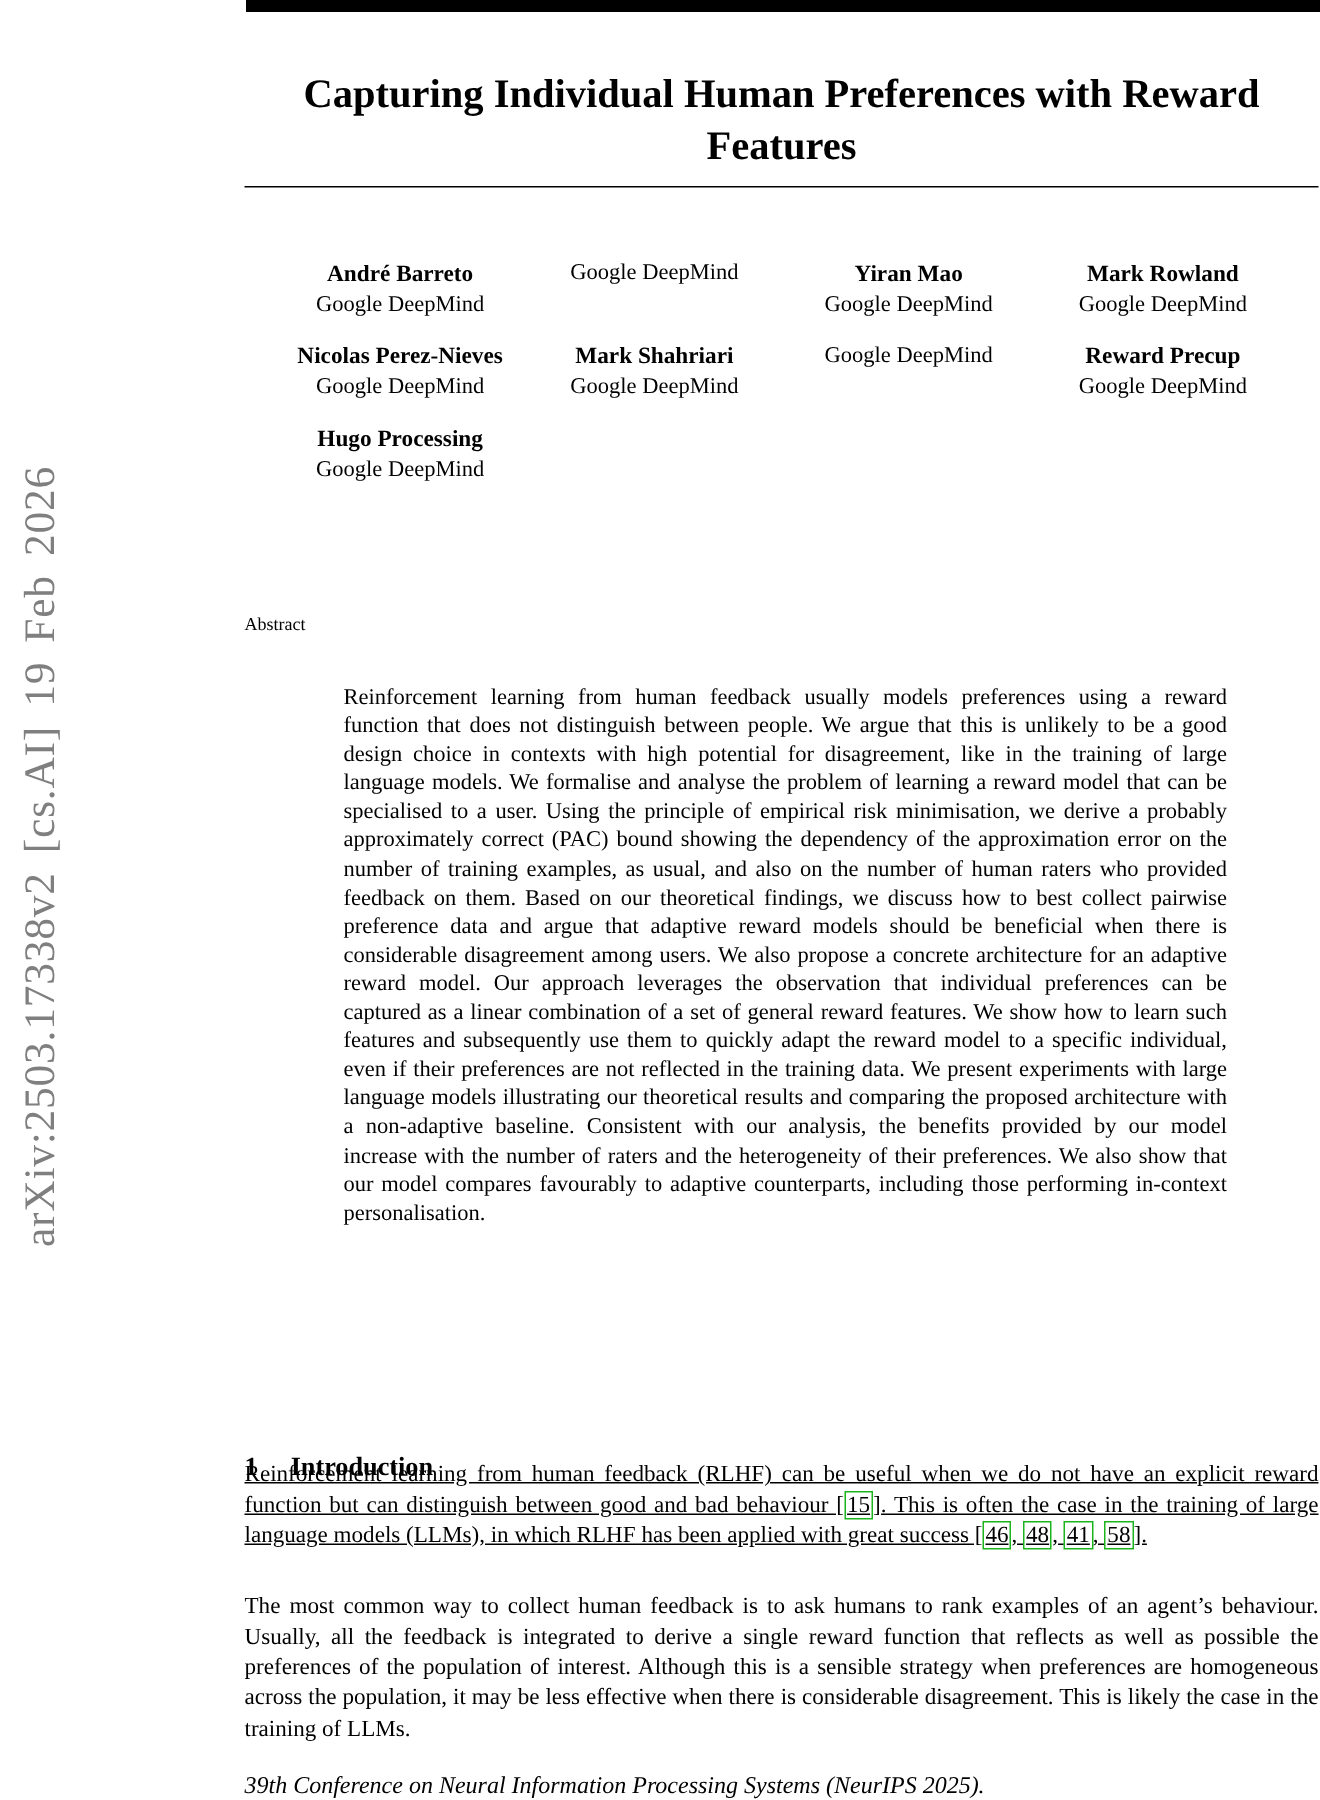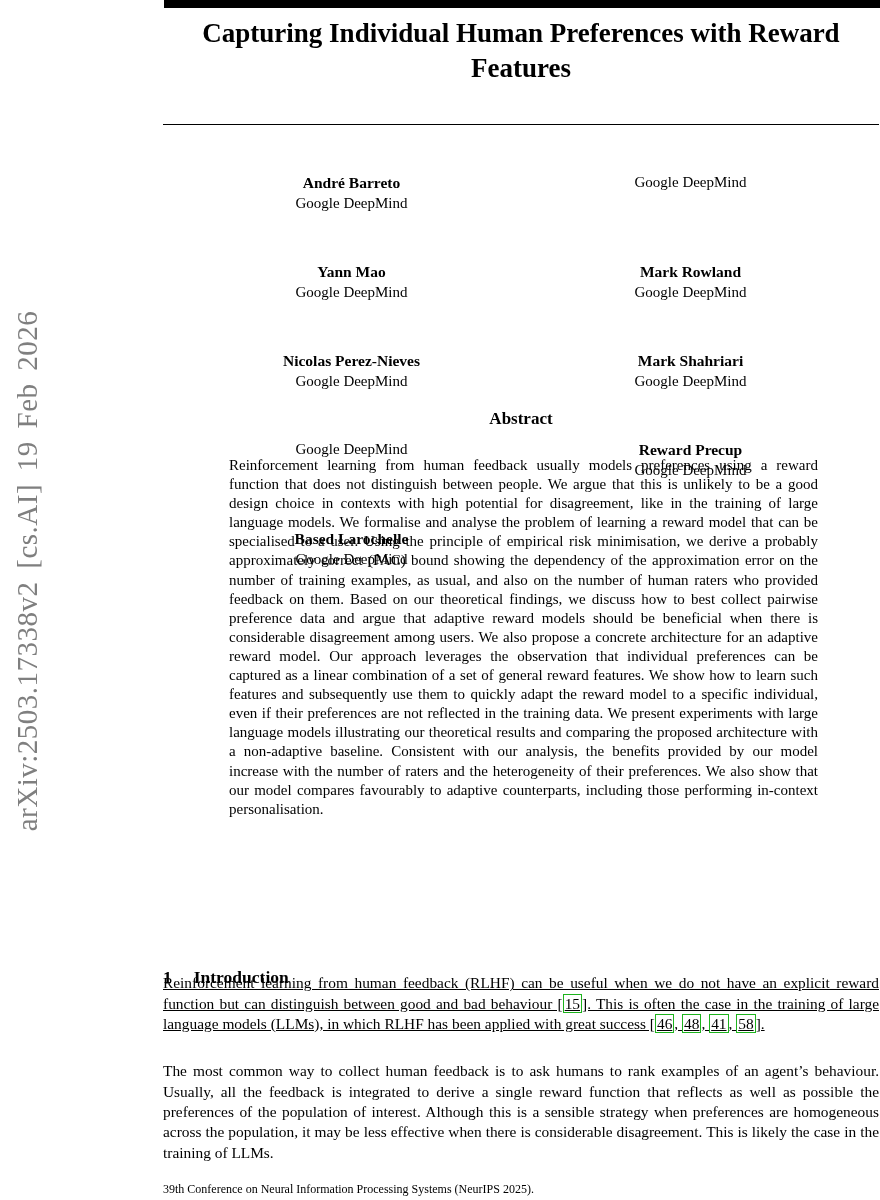--- a/index.html
+++ b/index.html
@@ -28,21 +28,21 @@
     transform: rotate(-90deg);
     text-align: center;
     font-size: 29px;
     letter-spacing: 0.5px;
     word-spacing: 5px;
     color: var(--watermark_gray, #7f7f7f);
     white-space: nowrap;
   }
   .title-wrap {
     position: absolute;
-    left: 163px; top: 16px;
+    left: 163px; top: 45px;
     width: 716px;
     text-align: center;
   }
   .title {
     display: inline-block;
     max-width: 645px;
     font-size: 27px;
     font-weight: bold;
     line-height: 35px;
   }
@@ -50,40 +50,40 @@
     position: absolute;
     left: 163px; top: 124px;
     width: 716px;
     border-top: 1.6px solid #000;
   }
   .authors {
     position: absolute;
     left: 182px; top: 172px;
     width: 678px;
     display: grid;
-    grid-template-columns: 1fr 1fr;
-    row-gap: 47px;
+    grid-template-columns: 1fr 1fr 1fr 1fr;
+    row-gap: 13px;
   }
   .author-cell { text-align: center; }
   .author-name {
     font-weight: bold;
     font-size: 15.5px;
     line-height: 21px;
   }
   .author-affil {
     font-size: 15px;
     line-height: 21px;
   }
   .abstract-heading {
     position: absolute;
     left: 163px; top: 409px;
     width: 716px;
-    text-align: center;
-    font-weight: bold;
-    font-size: 17px;
+    text-align: left;
+    font-weight: normal;
+    font-size: 12px;
   }
   .abstract-body {
     position: absolute;
     left: 229px; top: 456px;
     width: 589px;
     font-size: 15px;
     line-height: 19.1px;
     text-align: justify;
   }
   .section-heading {
@@ -105,21 +105,22 @@
   .para-2 { top: 1046px; }
   .cite {
     border: 1.4px solid var(--citation_green, #1db31d);
     padding: 0 1px;
     line-height: 1;
     cursor: pointer;
   }
   .footer {
     position: absolute;
     left: 163px; top: 1182px;
-    font-size: 12px;
+    font-size: 16px;
+    font-style: italic;
   }
 </style>
 </head>
 <body>
 
 <div class="topbar"></div>
 
 <div class="watermark">arXiv:2503.17338v2 [cs.AI] 19 Feb 2026</div>
 
 <div class="title-wrap">
@@ -130,21 +131,21 @@
 
 <div class="authors">
   <div class="author-cell">
     <div class="author-name">André Barreto</div>
     <div class="author-affil">Google DeepMind</div>
   </div>
   <div class="author-cell">
     <div class="author-affil">Google DeepMind</div>
   </div>
   <div class="author-cell">
-    <div class="author-name">Yann Mao</div>
+    <div class="author-name">Yiran Mao</div>
     <div class="author-affil">Google DeepMind</div>
   </div>
   <div class="author-cell">
     <div class="author-name">Mark Rowland</div>
     <div class="author-affil">Google DeepMind</div>
   </div>
   <div class="author-cell">
     <div class="author-name">Nicolas Perez-Nieves</div>
     <div class="author-affil">Google DeepMind</div>
   </div>
@@ -153,21 +154,21 @@
     <div class="author-affil">Google DeepMind</div>
   </div>
   <div class="author-cell">
     <div class="author-affil">Google DeepMind</div>
   </div>
   <div class="author-cell">
     <div class="author-name">Reward Precup</div>
     <div class="author-affil">Google DeepMind</div>
   </div>
   <div class="author-cell">
-    <div class="author-name">Based Larochelle</div>
+    <div class="author-name">Hugo Processing</div>
     <div class="author-affil">Google DeepMind</div>
   </div>
 </div>
 
 <div class="abstract-heading">Abstract</div>
 
 <div class="abstract-body">Reinforcement learning from human feedback usually models preferences using a reward function that does not distinguish between people. We argue that this is unlikely to be a good design choice in contexts with high potential for disagreement, like in the training of large language models. We formalise and analyse the problem of learning a reward model that can be specialised to a user. Using the principle of empirical risk minimisation, we derive a probably approximately correct (PAC) bound showing the dependency of the approximation error on the number of training examples, as usual, and also on the number of human raters who provided feedback on them. Based on our theoretical findings, we discuss how to best collect pairwise preference data and argue that adaptive reward models should be beneficial when there is considerable disagreement among users. We also propose a concrete architecture for an adaptive reward model. Our approach leverages the observation that individual preferences can be captured as a linear combination of a set of general reward features. We show how to learn such features and subsequently use them to quickly adapt the reward model to a specific individual, even if their preferences are not reflected in the training data. We present experiments with large language models illustrating our theoretical results and comparing the proposed architecture with a non-adaptive baseline. Consistent with our analysis, the benefits provided by our model increase with the number of raters and the heterogeneity of their preferences. We also show that our model compares favourably to adaptive counterparts, including those performing in-context personalisation.</div>
 
 <div class="section-heading">
   <span class="section-number">1</span><span>Introduction</span>

